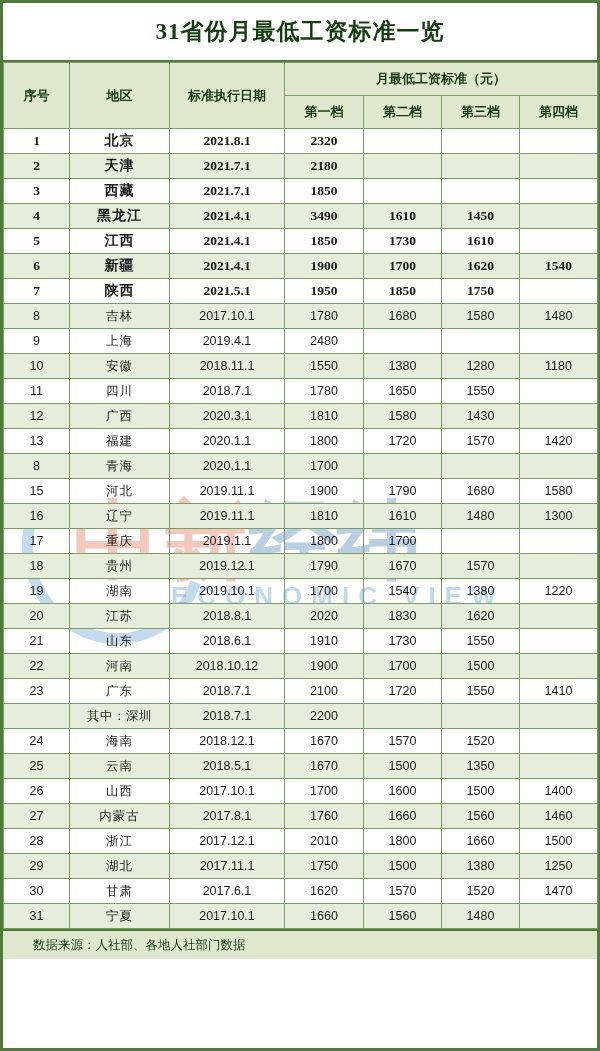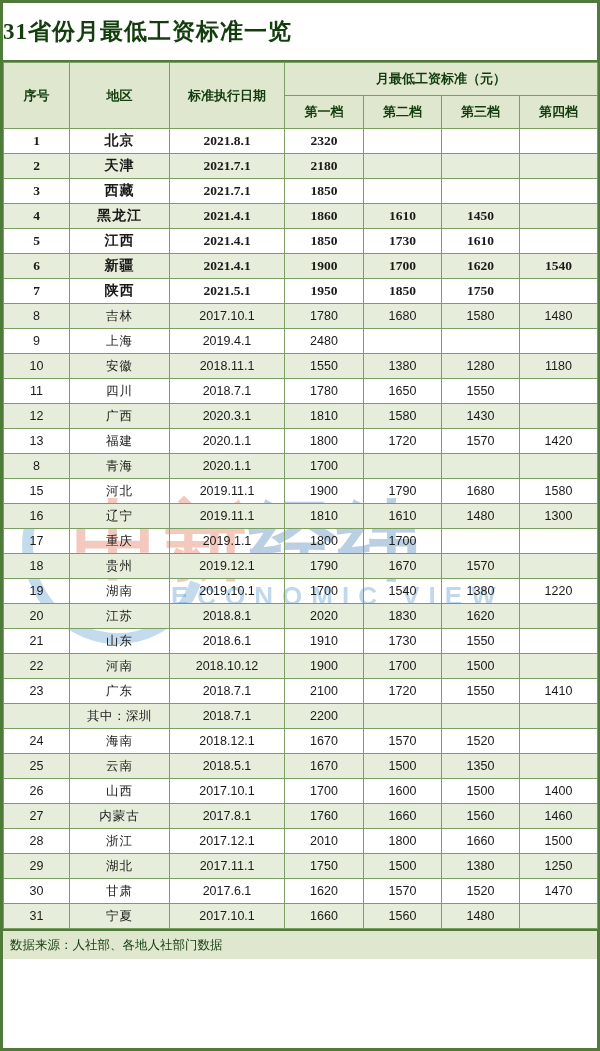--- a/index.html
+++ b/index.html
@@ -63,20 +63,21 @@
     border-top-color: transparent;
     opacity: 0.28;
     transform: rotate(-25deg);
   }
   
   .title {
     position: relative;
     z-index: 10;
     height: 57px;
     line-height: 57px;
+    text-align: center;
     font-size: 23px;
     font-weight: bold;
     font-family: "Liberation Serif", serif;
     color: #143d0e;
     letter-spacing: 1px;
     border-bottom: 2px solid #4f7a3a;
     background: transparent;
   }
   table {
     position: relative;
@@ -123,21 +124,21 @@
   .footer {
     position: relative;
     z-index: 10;
     display: flex;
     align-items: center;
     height: 30px;
     border-top: 2px solid #4f7a3a;
     background: #dfe8cf;
     font-size: 12.5px;
     color: #143d0e;
-    padding: 0 7px;
+    padding: 0 30px;
     box-sizing: border-box;
   }
   .footer .src { flex: 1; text-align: left; }
   .footer .by { width: 215px; text-align: left; }
 </style>
 </head>
 <body>
 
 <div class="page">
 
@@ -198,21 +199,21 @@
           <td>2021.7.1</td>
           <td>1850</td>
           <td></td>
           <td></td>
           <td></td>
         </tr>
         <tr class="alt bold">
           <td>4</td>
           <td class="region">黑龙江</td>
           <td>2021.4.1</td>
-          <td>1860</td>
+          <td>3490</td>
           <td>1610</td>
           <td>1450</td>
           <td></td>
         </tr>
         <tr class="bold">
           <td>5</td>
           <td class="region">江西</td>
           <td>2021.4.1</td>
           <td>1850</td>
           <td>1730</td>

